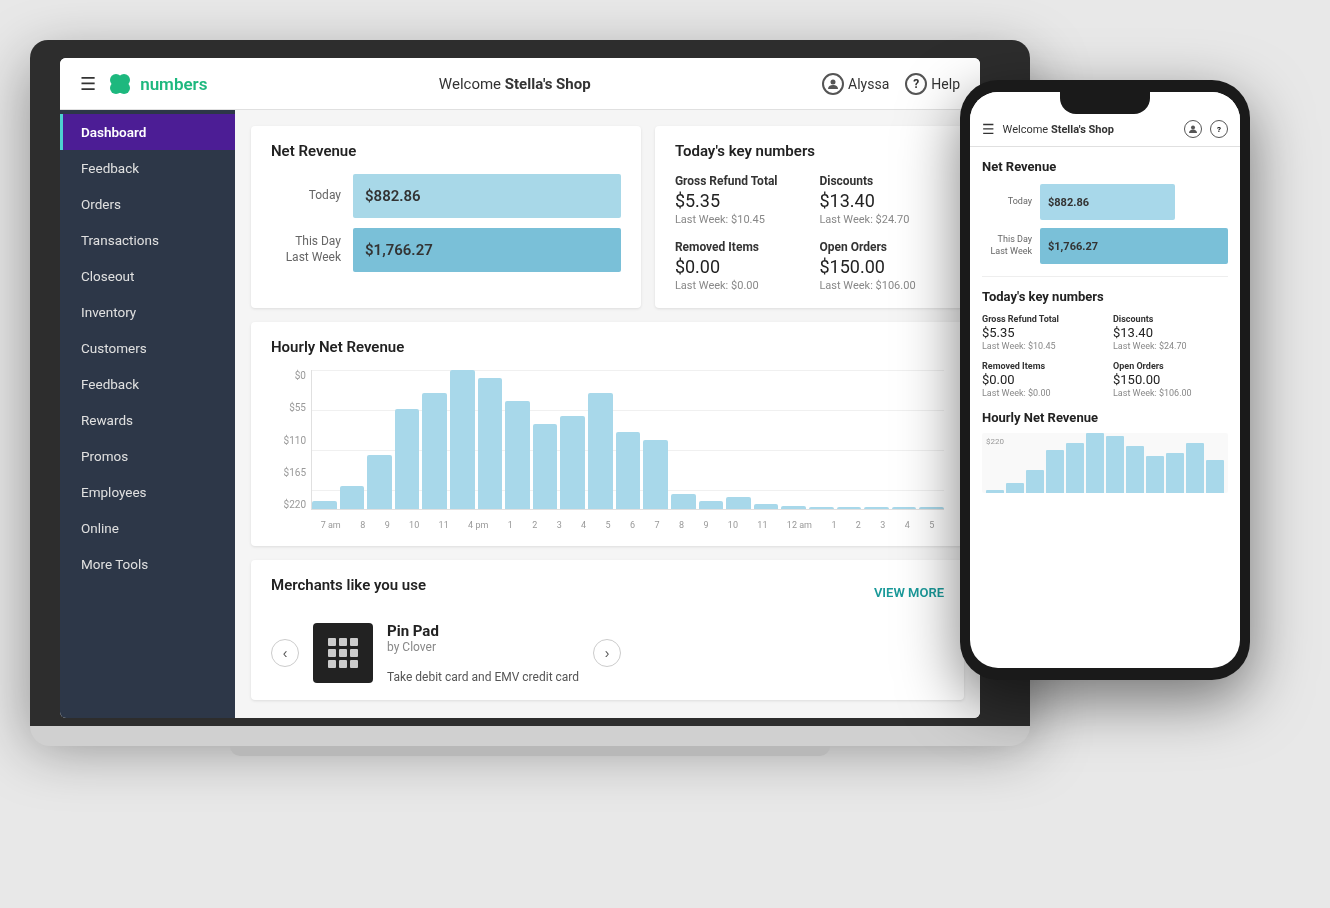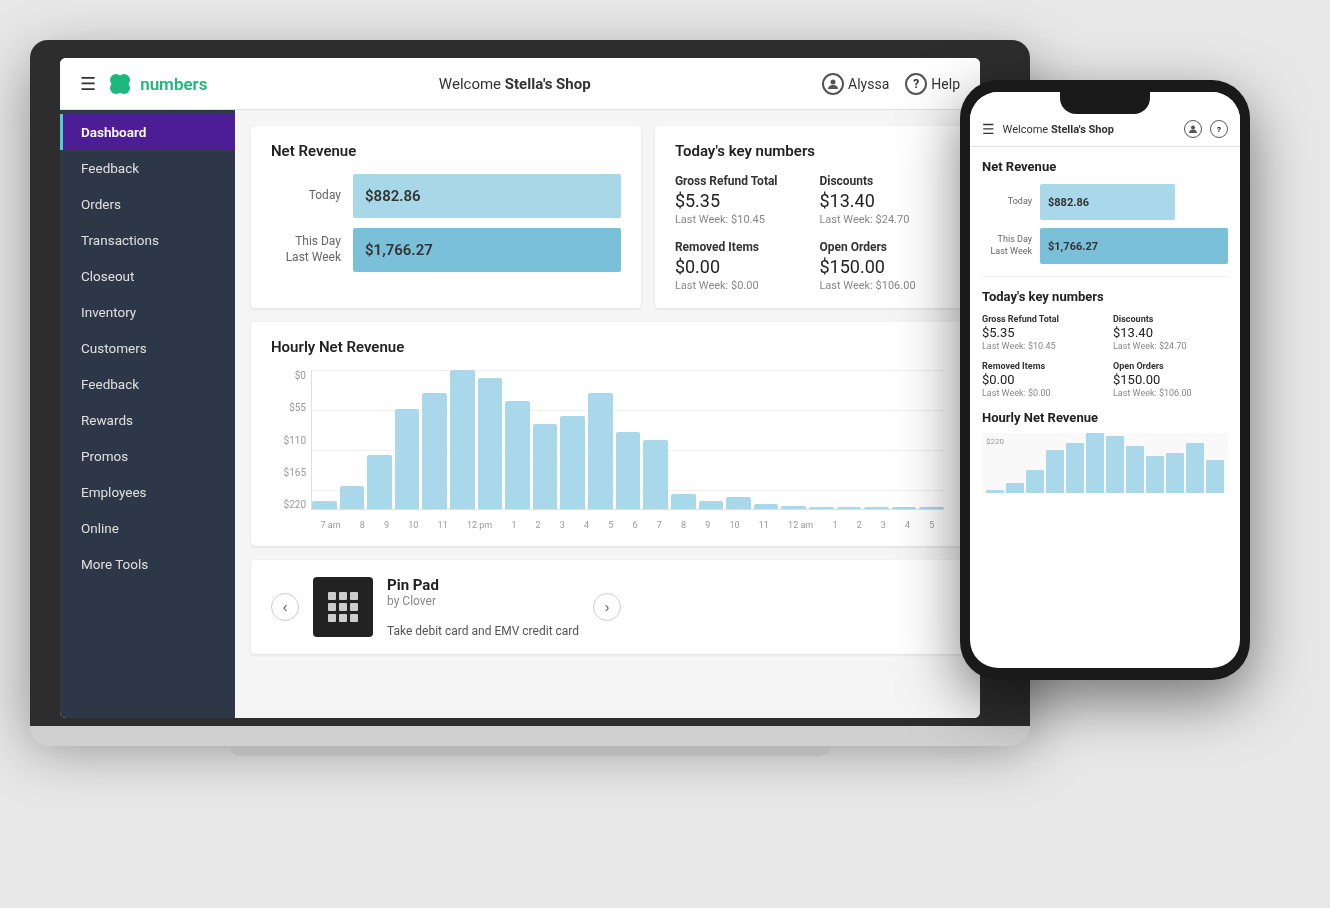--- a/index.html
+++ b/index.html
@@ -775,21 +775,21 @@
                   <div class="chart-bar" style="height: 0%;"></div>
                   <div class="chart-bar" style="height: 0%;"></div>
                   <div class="chart-bar" style="height: 0%;"></div>
                 </div>
               <div class="chart-x-labels" id="laptop-x-labels">
                   <span class="x-label">7 am</span>
                   <span class="x-label">8</span>
                   <span class="x-label">9</span>
                   <span class="x-label">10</span>
                   <span class="x-label">11</span>
-                  <span class="x-label">12 pm</span>
+                  <span class="x-label">4 pm</span>
                   <span class="x-label">1</span>
                   <span class="x-label">2</span>
                   <span class="x-label">3</span>
                   <span class="x-label">4</span>
                   <span class="x-label">5</span>
                   <span class="x-label">6</span>
                   <span class="x-label">7</span>
                   <span class="x-label">8</span>
                   <span class="x-label">9</span>
                   <span class="x-label">10</span>
@@ -798,20 +798,24 @@
                   <span class="x-label">1</span>
                   <span class="x-label">2</span>
                   <span class="x-label">3</span>
                   <span class="x-label">4</span>
                   <span class="x-label">5</span>
                 </div>
             </div>
           </div>
 
           <div class="merchants-card">
+            <div class="merchants-header">
+              <div class="card-title">Merchants like you use</div>
+              <a class="view-more-link">VIEW MORE</a>
+            </div>
             <div class="merchant-item">
               <button class="merchant-nav-btn">‹</button>
               <div class="merchant-image">
                 <div class="pinpad-icon">
                   <div class="pinpad-dot"></div>
                     <div class="pinpad-dot"></div>
                     <div class="pinpad-dot"></div>
                   <div class="pinpad-dot"></div>
                     <div class="pinpad-dot"></div>
                     <div class="pinpad-dot"></div>

